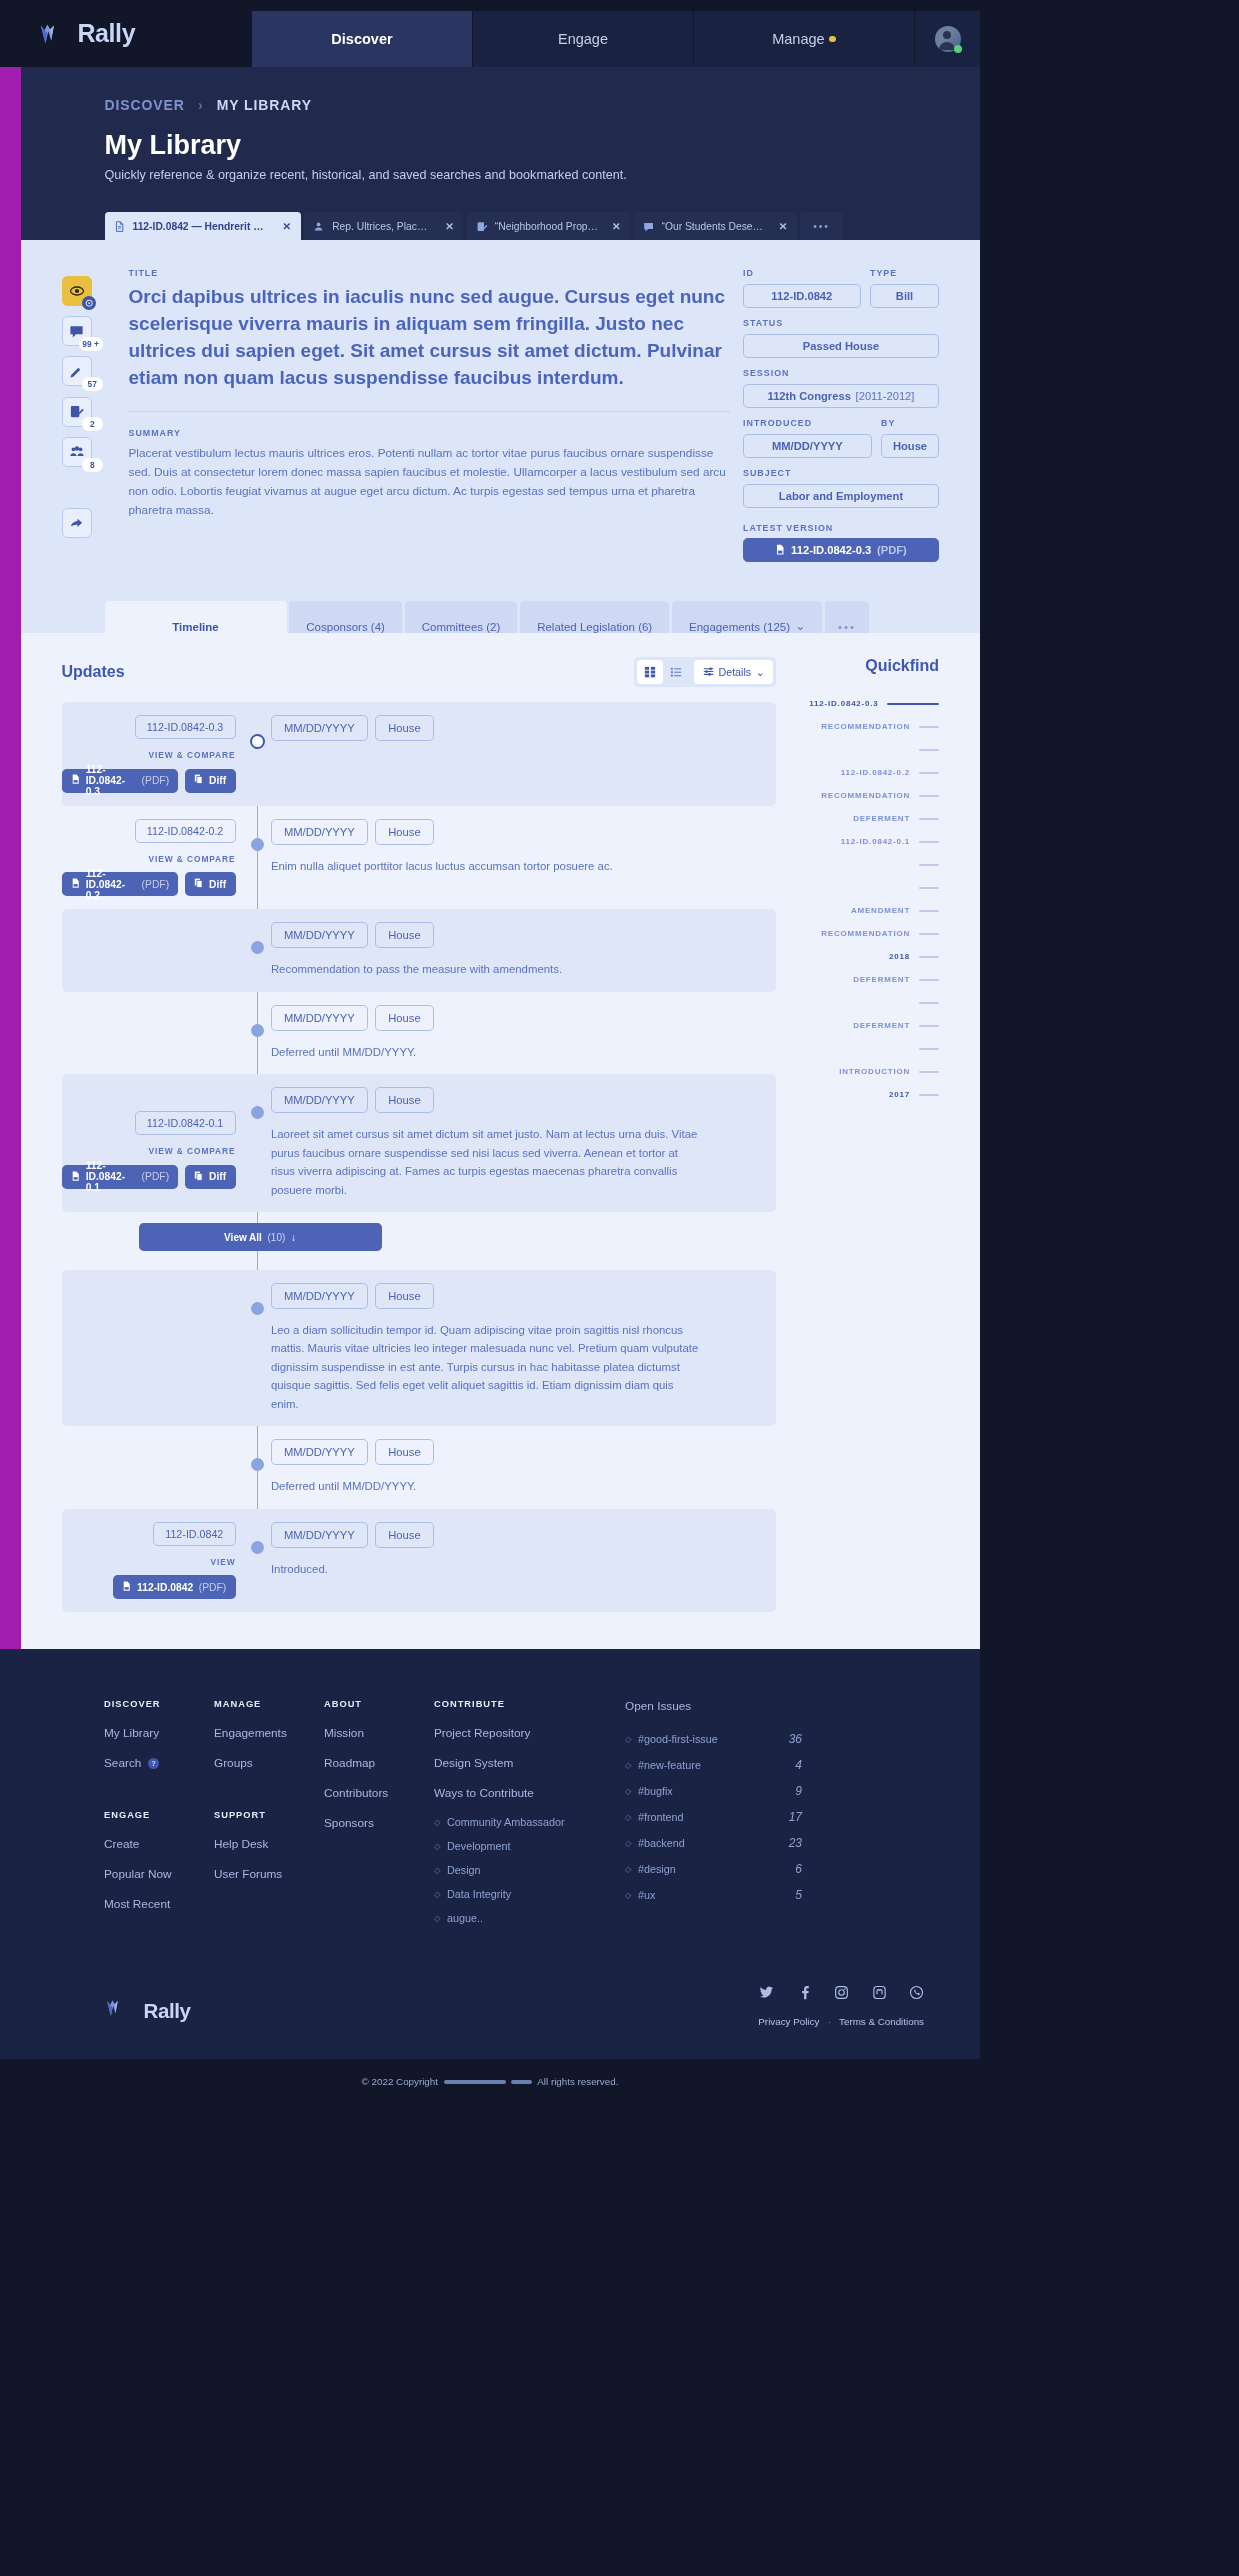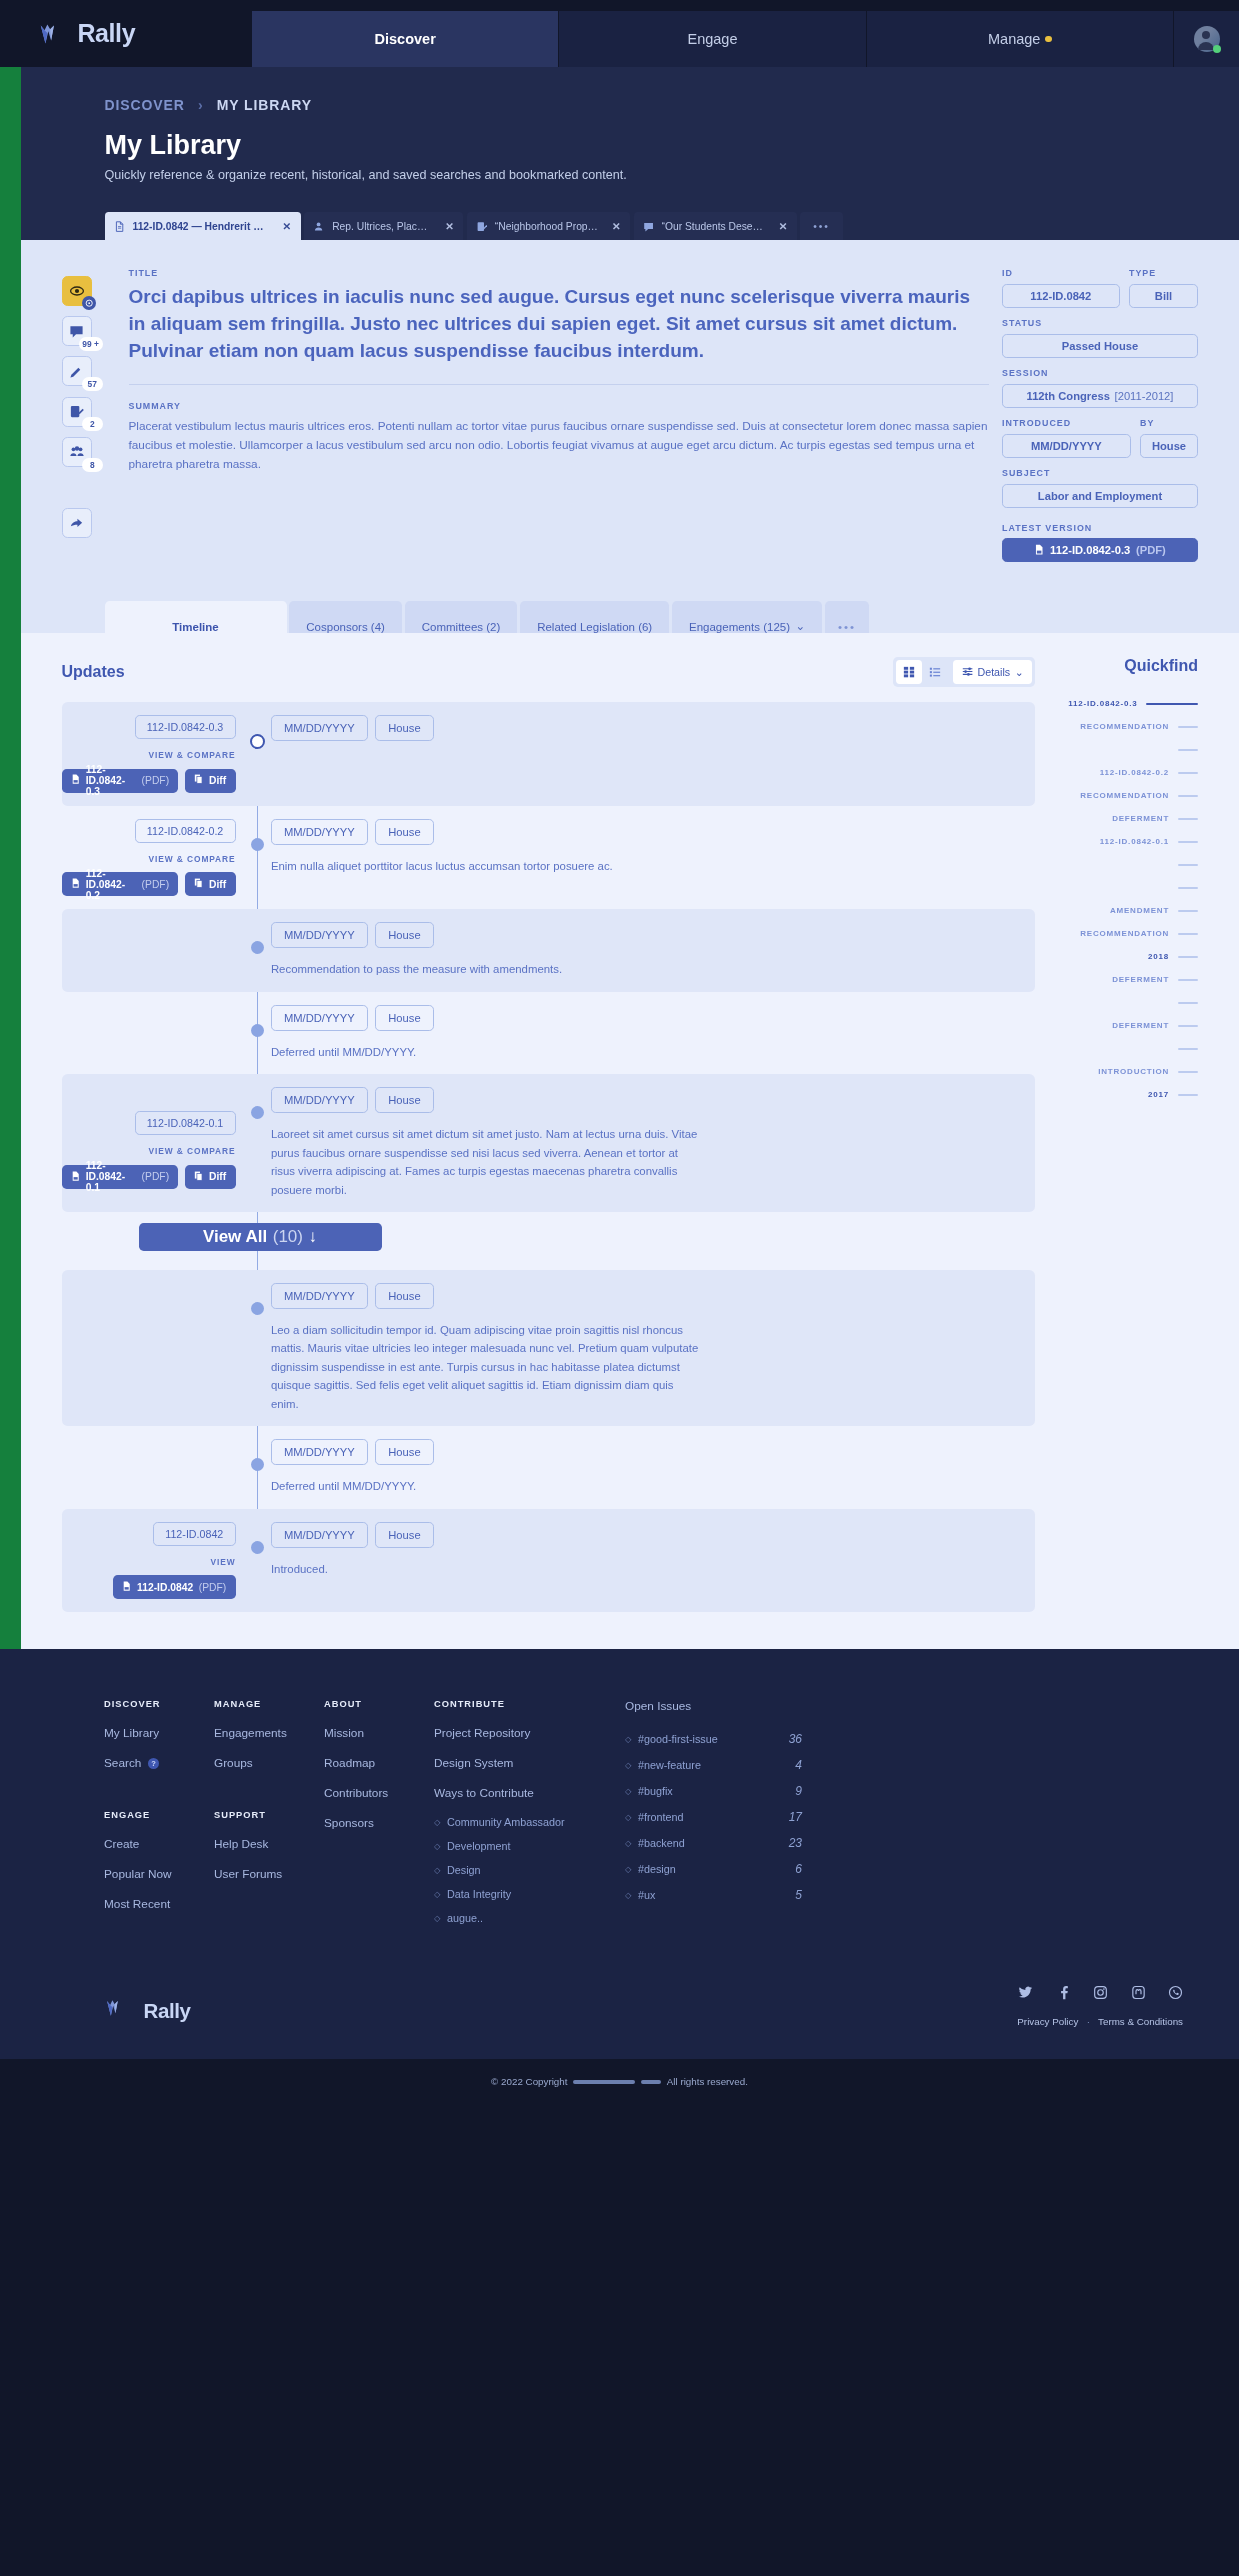--- a/index.html
+++ b/index.html
@@ -20,21 +20,21 @@
     --yellow:#e8bf3f;
   }
   *{box-sizing:border-box;}
   html,body{margin:0;padding:0;}
   body{
     width:1239px;
     background:#111629;
     font-family:"Liberation Sans", sans-serif;
     -webkit-font-smoothing:antialiased;
   }
-  .app{width:1239px;background:#15803d;position:relative;}
+  .app{width:980px;background:#a21caf;position:relative;}
 
   
   .topnav{height:67px;background:#111629;display:flex;align-items:stretch;padding-left:37px;}
   .brand{display:flex;align-items:center;gap:8.4px;width:215px;flex:0 0 215px;}
   .brand-mark{width:32px;height:32px;position:relative;}
   .brand-name{color:#c9d6f5;font-size:25px;font-weight:bold;letter-spacing:-0.4px;}
   .navtabs{display:flex;align-items:stretch;flex:1;}
   .navtab{
     flex:1;display:flex;align-items:center;justify-content:center;
     color:#c4cfe8;font-size:14.5px;background:#1a2242;margin-top:11.2px;
@@ -151,21 +151,21 @@
   .dpill{
     border:0.9px solid #aabde9;border-radius:4.7px;height:26px;display:inline-flex;align-items:center;
     padding:0 12px;color:#4a63b8;font-size:11.2px;background:transparent;
   }
   .desc{color:#5a72c4;font-size:11.4px;line-height:1.62;max-width:429px;}
   .node{position:absolute;left:189px;top:32px;width:13px;height:13px;border-radius:50%;background:#8aa4e2;}
   .node.open{background:#ffffff;border:2.8px solid #3f57b0;left:188px;width:15px;height:15px;}
   .viewall-wrap{position:relative;padding:11.2px 0 18.7px 0;display:flex;}
   .viewall{
     width:243px;margin-left:77px;height:28px;background:#4c63b6;border-radius:4.7px;color:#fff;
-    display:flex;align-items:center;justify-content:center;gap:5.6px;font-size:17px;font-weight:bold;
+    display:flex;align-items:center;justify-content:center;gap:5.6px;font-size:10px;font-weight:bold;
   }
   .viewall .dim{color:#ccd5f1;font-weight:normal;}
 
   
   .qf{width:163px;flex:0 0 163px;padding-left:24px;}
   .qf-title{color:#3f57b0;font-size:16px;font-weight:bold;text-align:right;margin-bottom:17px;}
   .qf-row{display:flex;align-items:center;justify-content:flex-end;gap:8.4px;height:23px;}
   .qf-label{font-size:8px;letter-spacing:0.8px;font-weight:bold;color:#7c92d6;}
   .qf-label.strong{color:#3f57b0;}
   .qf-tick{height:2.8px;border-radius:1.9px;background:#bccbef;width:20.5px;}

